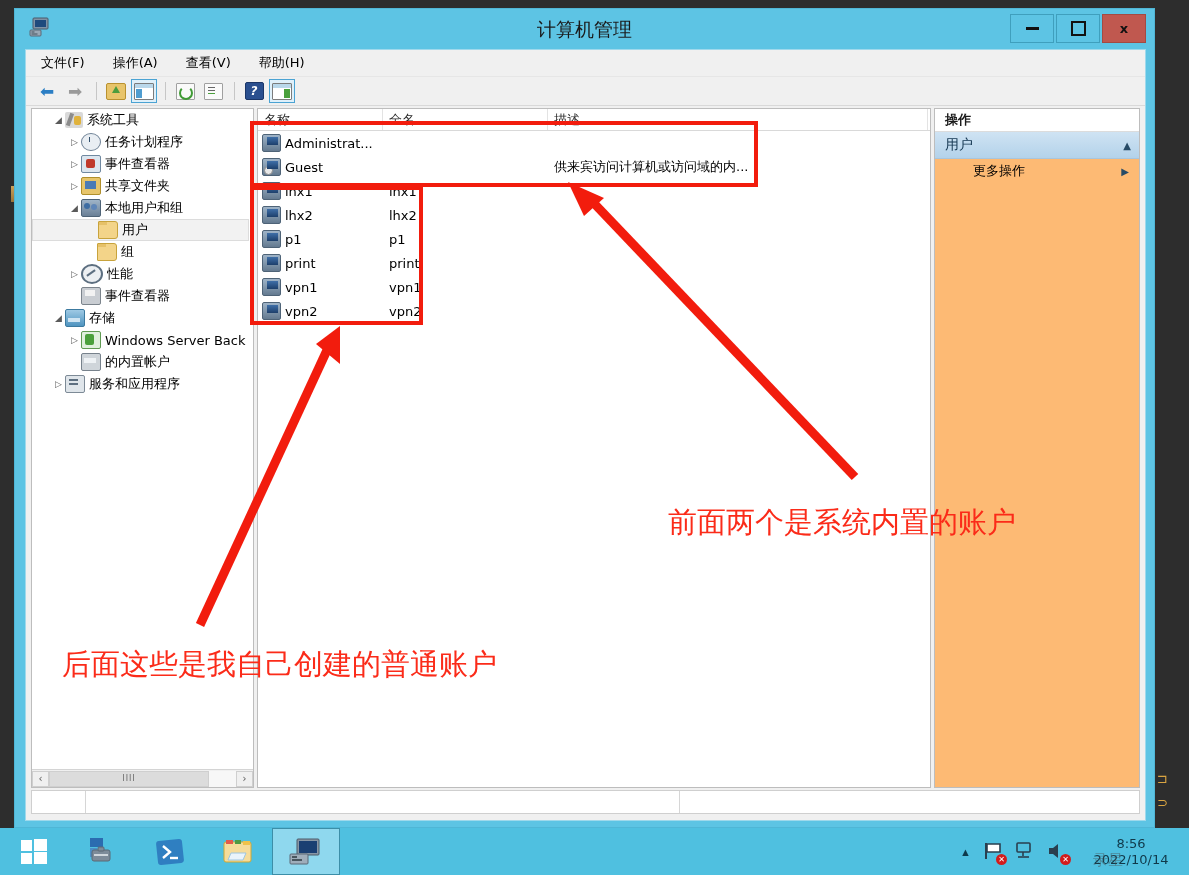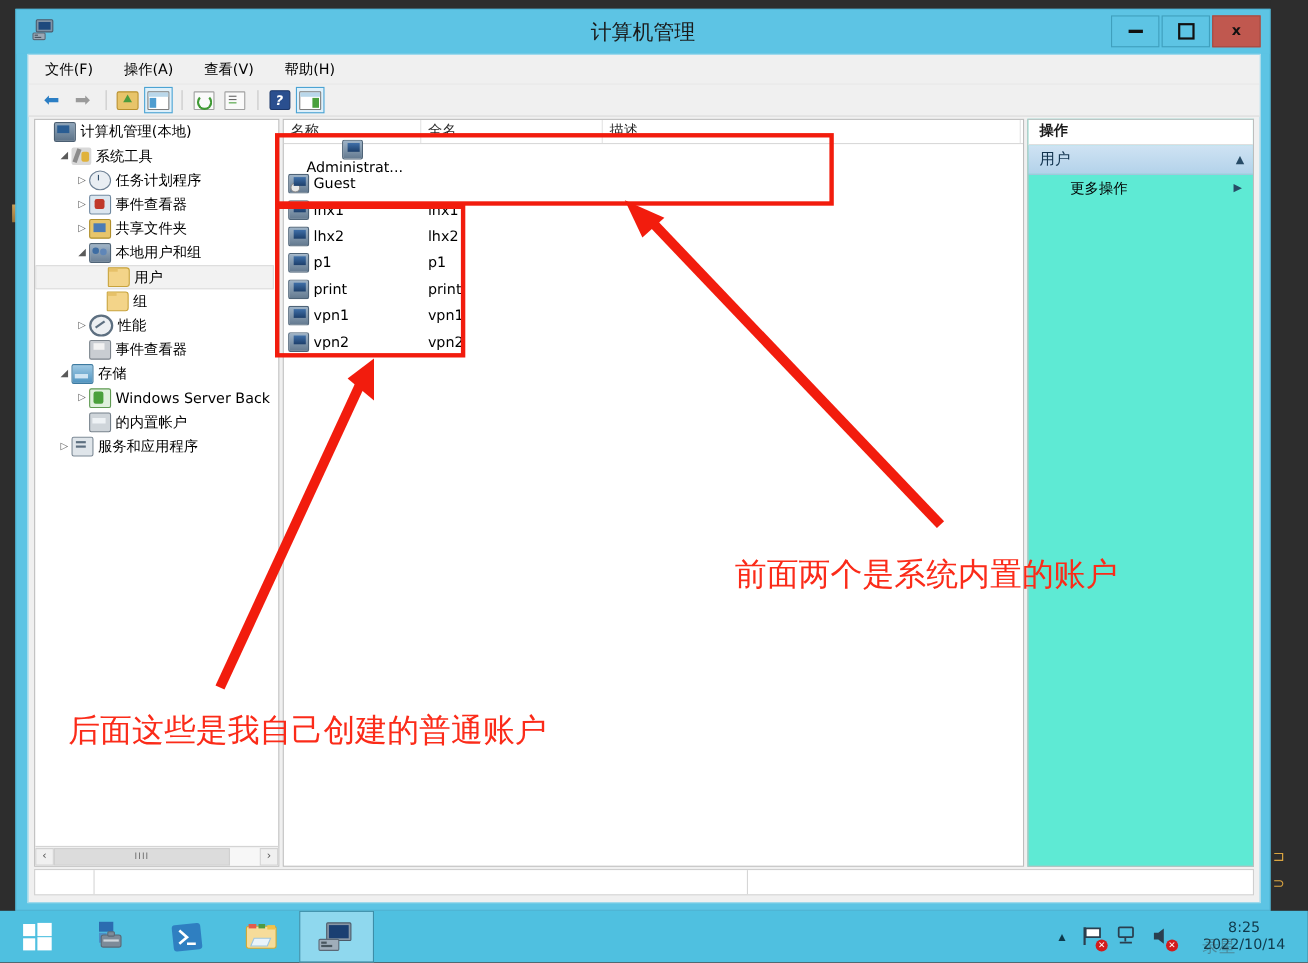--- a/index.html
+++ b/index.html
@@ -133,21 +133,21 @@
     overflow: hidden;
   }
   .tree-scroll { position:absolute; left:0; top:0; right:0; bottom:18px; overflow:hidden; }
   .pane-list {
     position: absolute; left: 226px; top: 0; width: 674px; height: 680px;
     background: #fff; border: 1px solid #bdbdbd; box-sizing: border-box;
     overflow: hidden;
   }
   .pane-actions {
     position: absolute; left: 903px; top: 0; width: 206px; height: 680px;
-    background: #5eead4; border: 1px solid #bdbdbd; box-sizing: border-box;
+    background: #fdba74; border: 1px solid #bdbdbd; box-sizing: border-box;
   }
 
   
   .tnode {
     display: flex; align-items: center; height: 22px; padding-left: 4px;
     font-size: 13px; color: #000; white-space: nowrap;
     font-family: "DejaVu Sans", sans-serif; cursor: default;
   }
   .tnode.sel { background: #f2f2f2; border: 1px solid #dcdcdc;
     margin-right: 4px; box-sizing: border-box; }
@@ -376,25 +376,20 @@
         </div>
         <div class="tbbtn active">
             <i class="ic ic-pane2"></i>
           </div>
       </div>
 
       <div class="panes">
 
         <div class="pane-tree">
           <div class="tree-scroll" id="tree-scroll">
-              <div class="tnode" style="padding-left: 4px;">
-                <span class="twist"></span>
-                <span class="tico i-computer"></span>
-                <span class="tlabel">计算机管理(本地)</span>
-              </div>
               <div class="tnode" style="padding-left: 20px;">
                 <span class="twist">◢</span>
                 <span class="tico i-tools"></span>
                 <span class="tlabel">系统工具</span>
               </div>
               <div class="tnode" style="padding-left: 36px;">
                 <span class="twist">▷</span>
                 <span class="tico i-clock"></span>
                 <span class="tlabel">任务计划程序</span>
               </div>
@@ -464,32 +459,33 @@
         </div>
 
         <div class="pane-list">
           <div class="lhead" id="list-head">
               <div class="lhcell" style="width: 125px;">名称</div>
               <div class="lhcell" style="width: 165px;">全名</div>
               <div class="lhcell" style="width: 380px;">描述</div>
             </div>
           <div id="list-body">
               <div class="lrow">
-                <div class="lcell name" style="width: 125px; flex-direction: column;">
+                <div class="lcell name" style="width: 125px;">
                   <span class="uico"></span>
                   <span>Administrat...</span>
                 </div>
                 <div class="lcell" style="width: 165px;"></div>
               </div>
               <div class="lrow">
                 <div class="lcell name" style="width: 125px;">
                   <span class="uico guest"></span>
                   <span>Guest</span>
                 </div>
                 <div class="lcell" style="width: 165px;"></div>
+                <div class="lcell" style="width: 380px;">供来宾访问计算机或访问域的内...</div>
               </div>
               <div class="lrow">
                 <div class="lcell name" style="width: 125px;">
                   <span class="uico"></span>
                   <span>lhx1</span>
                 </div>
                 <div class="lcell" style="width: 165px;">lhx1</div>
                 <div class="lcell" style="width: 380px;"></div>
               </div>
               <div class="lrow">
@@ -638,21 +634,21 @@
           <line x1="3" y1="16" x2="14" y2="16" stroke="#2a3f4f" stroke-width="1.6"></line>
         </svg>
       </span>
       <span class="tray-ico">
         <svg width="20" height="20" viewBox="0 0 20 20">
           <path d="M2 7 L6 7 L11 3 L11 17 L6 13 L2 13 Z" fill="#2a3f4f"></path>
         </svg>
         <span class="badge-x">✕</span>
       </span>
       <div class="clock">
-        <div>8:25</div>
+        <div>8:56</div>
         <div>2022/10/14</div>
       </div>
     </div>
   </div>
 
   <div class="watermark">录星</div>
 
 </div>
 
 </body></html>

